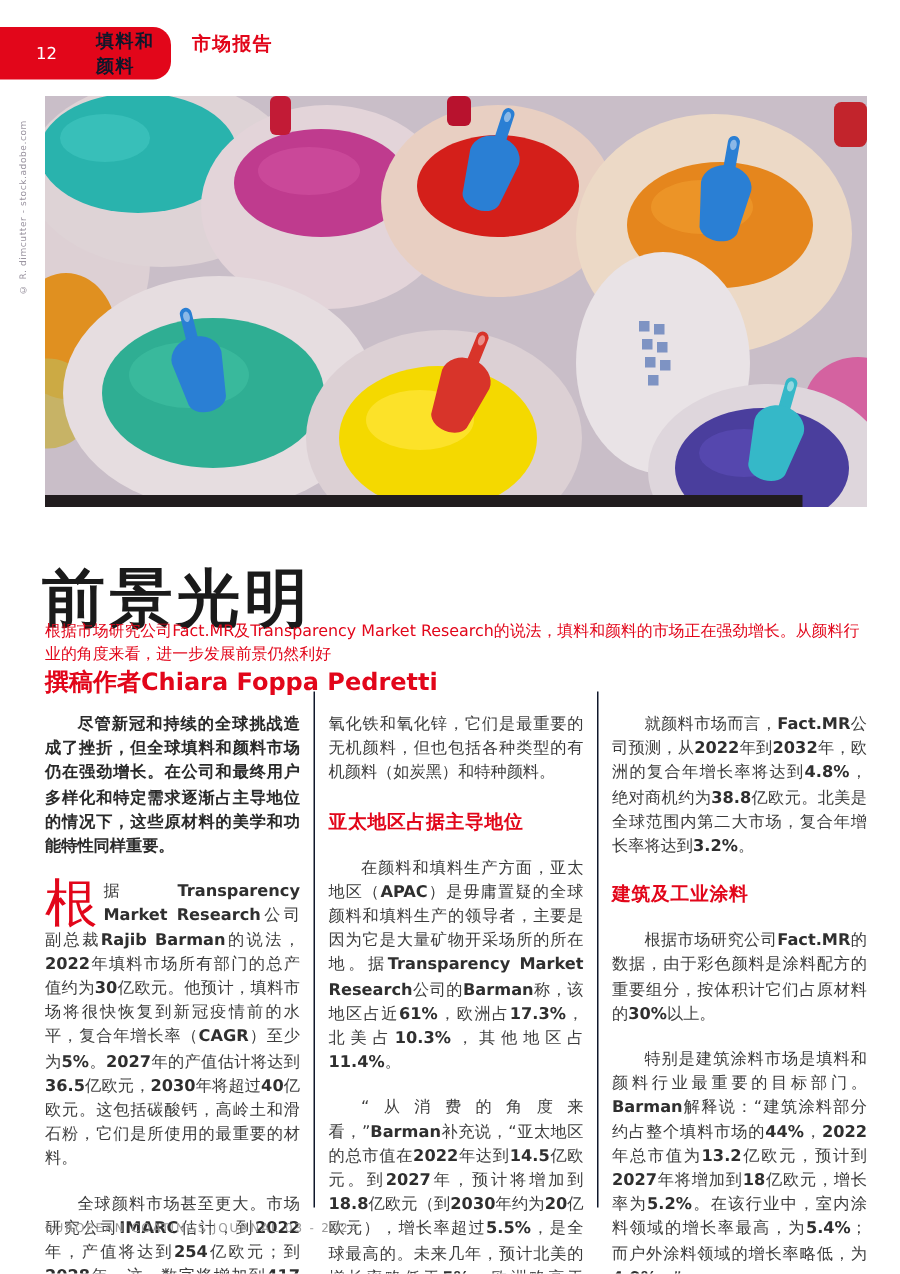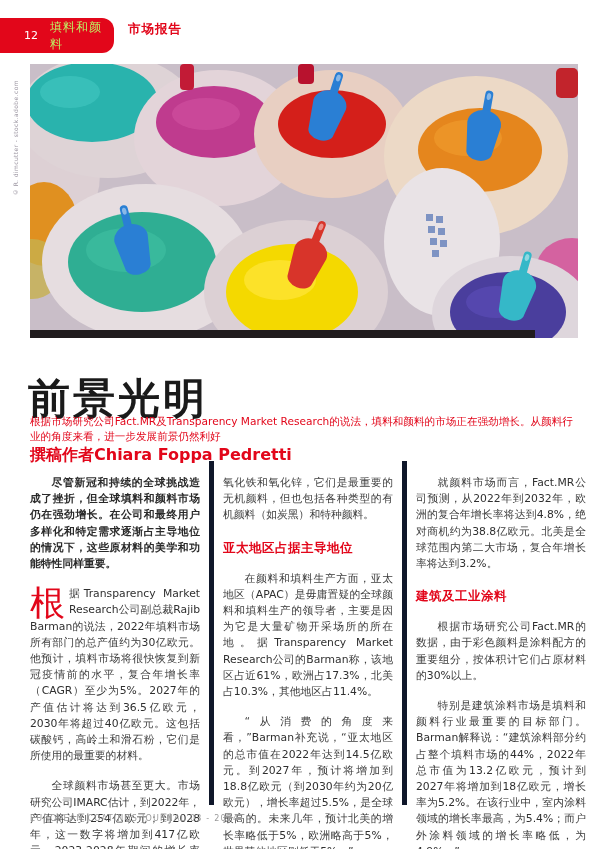--- a/index.html
+++ b/index.html
@@ -3,21 +3,21 @@
 <meta charset="utf-8">
 <style>
   html,body{margin:0;padding:0;background:#ffffff;}
   body{width:600px;height:849px;position:relative;overflow:hidden;
        font-family:"DejaVu Sans","Liberation Sans",sans-serif;-webkit-font-smoothing:antialiased;}
 
   
   .header-pill{position:absolute;left:0;top:18px;height:35px;width:114px;
     background:var(--red);border-radius:0 12px 12px 0;display:flex;align-items:center;}
   .header-pill .pagenum{color:#fff;font-size:11px;margin-left:24px;font-weight:400;}
-  .header-pill .section{color:#bef264;font-size:12px;font-weight:normal;margin-left:12px;letter-spacing:1px;}
+  .header-pill .section{color:#0f172a;font-size:12px;font-weight:bold;margin-left:26px;letter-spacing:1px;}
   .header-report{position:absolute;left:128px;top:21px;color:var(--red);
     font-size:12.5px;font-weight:bold;letter-spacing:1px;}
 
   
   .photo{position:absolute;left:30px;top:64px;width:548px;height:274px;overflow:hidden;}
   .photo svg{display:block;}
   .photo-credit{position:absolute;left:12px;top:66px;height:130px;
     writing-mode:vertical-rl;transform:rotate(180deg);
     font-size:6px;color:#9a94a0;letter-spacing:.4px;white-space:nowrap;}
 
@@ -26,26 +26,26 @@
     color:#1a1a1a;letter-spacing:3px;line-height:1;}
   .standfirst{position:absolute;left:30px;top:414px;width:547px;
     color:var(--red);font-size:10.6px;line-height:15px;}
   .byline{position:absolute;left:30px;top:445px;width:400px;
     color:var(--red);font-size:16px;font-weight:bold;}
 
   
   .columns{position:absolute;left:30px;top:461px;width:548px;height:344px;
     display:flex;}
   .col{width:170px;flex:0 0 170px;}
-  .col + .col{border-left:5px solid #0f172a;margin-left:9px;padding-left:9px;}
+  .col + .col{border-left:1px solid #0f172a;margin-left:9px;padding-left:9px;}
   .col p{margin:14px 0 11px 0;font-size:10.8px;line-height:16.2px;color:#3c3c3c;
     text-align:justify;}
   .col p.indent{text-indent:2em;}
   .col p.lead{font-weight:bold;color:#2a2a2a;}
-  .col p b{font-weight:normal;color:#2f2f2f;}
+  .col p b{font-weight:bold;color:#2f2f2f;}
   .colhead{margin:16px 0 9px 0;font-size:12.5px;font-weight:bold;color:var(--red);
     letter-spacing:.5px;}
   .dropcap{float:left;color:var(--red);font-size:35px;line-height:30px;
     padding:2px 4px 0 0;font-weight:400;}
 
   
   .footer{position:absolute;left:30px;top:814px;font-size:8px;color:#9a9a9a;
     letter-spacing:1.2px;}
 
   :root{--red:#e2061a;}

